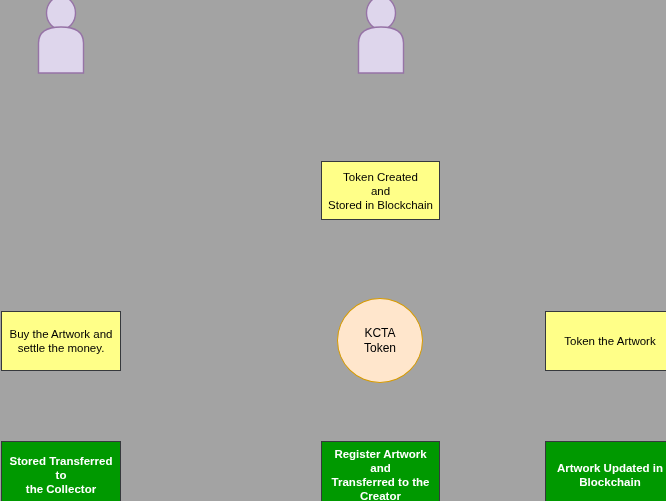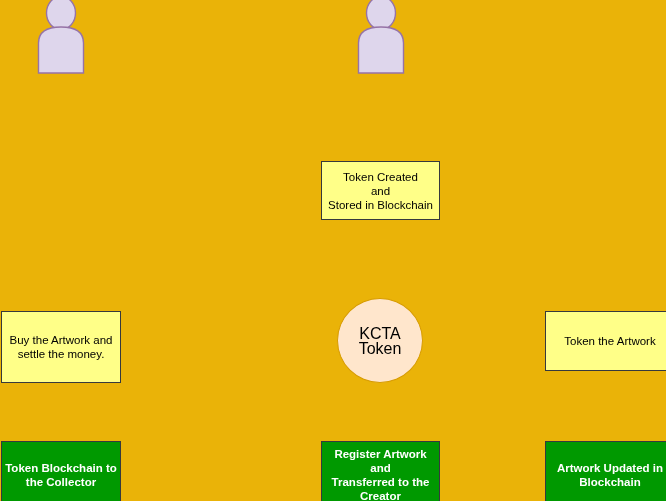--- a/index.html
+++ b/index.html
@@ -7,21 +7,21 @@
     padding: 0;
     background: #000000;
   }
   body {
     font-family: "Liberation Sans", sans-serif;
   }
   #canvas {
     position: relative;
     width: 666px;
     height: 501px;
-    background: #eab308;
+    background: #a3a3a3;
     overflow: hidden;
   }
   .node {
     position: absolute;
     box-sizing: border-box;
     display: flex;
     align-items: center;
     justify-content: center;
     text-align: center;
   }
@@ -38,36 +38,36 @@
     color: #ffffff;
     font-weight: bold;
     font-size: 11.5px;
     line-height: 14px;
   }
   .ellipse-token {
     background: #ffe6cc;
     border: 1px solid #d79b00;
     border-radius: 50%;
     color: #000000;
-    font-size: 16px;
+    font-size: 12px;
     line-height: 15px;
   }
   .node .label {
     display: block;
     padding: 0 3px;
     white-space: pre-line;
   }
 
   
   #actor-creator-avatar { left: 353px; top: -4px; width: 56px; height: 78px; }
   #actor-collector-avatar { left: 33px; top: -4px; width: 56px; height: 78px; }
 
   #node-token-created { left: 321px; top: 161px; width: 119px; height: 59px; }
   #node-kcta-token    { left: 337px; top: 298px; width: 86px;  height: 85px; }
-  #node-buy-artwork   { left: 1px;   top: 311px; width: 120px; height: 72px; }
+  #node-buy-artwork   { left: 1px;   top: 311px; width: 120px; height: 60px; }
   #node-sell-artwork  { left: 545px; top: 311px; width: 130px; height: 60px; }
   #node-token-transferred { left: 1px;   top: 441px; width: 120px; height: 67px; }
   #node-register-artwork  { left: 321px; top: 441px; width: 119px; height: 67px; }
   #node-details-updated   { left: 545px; top: 441px; width: 130px; height: 67px; }
 
   
   .avatar-svg { width: 100%; height: 100%; display: block; }
 </style>
 </head>
 <body>
@@ -102,21 +102,21 @@
   <div class="node box-yellow" id="node-buy-artwork">
     <span class="label">Buy the Artwork and
 settle the money.</span>
   </div>
 
   <div class="node box-yellow" id="node-sell-artwork">
     <span class="label">Token the Artwork</span>
   </div>
 
   <div class="node box-green" id="node-token-transferred">
-    <span class="label">Token Blockchain to
+    <span class="label">Stored Transferred to
 the Collector</span>
   </div>
 
   <div class="node box-green" id="node-register-artwork">
     <span class="label">Register Artwork
 and
 Transferred to the
 Creator</span>
   </div>
 

